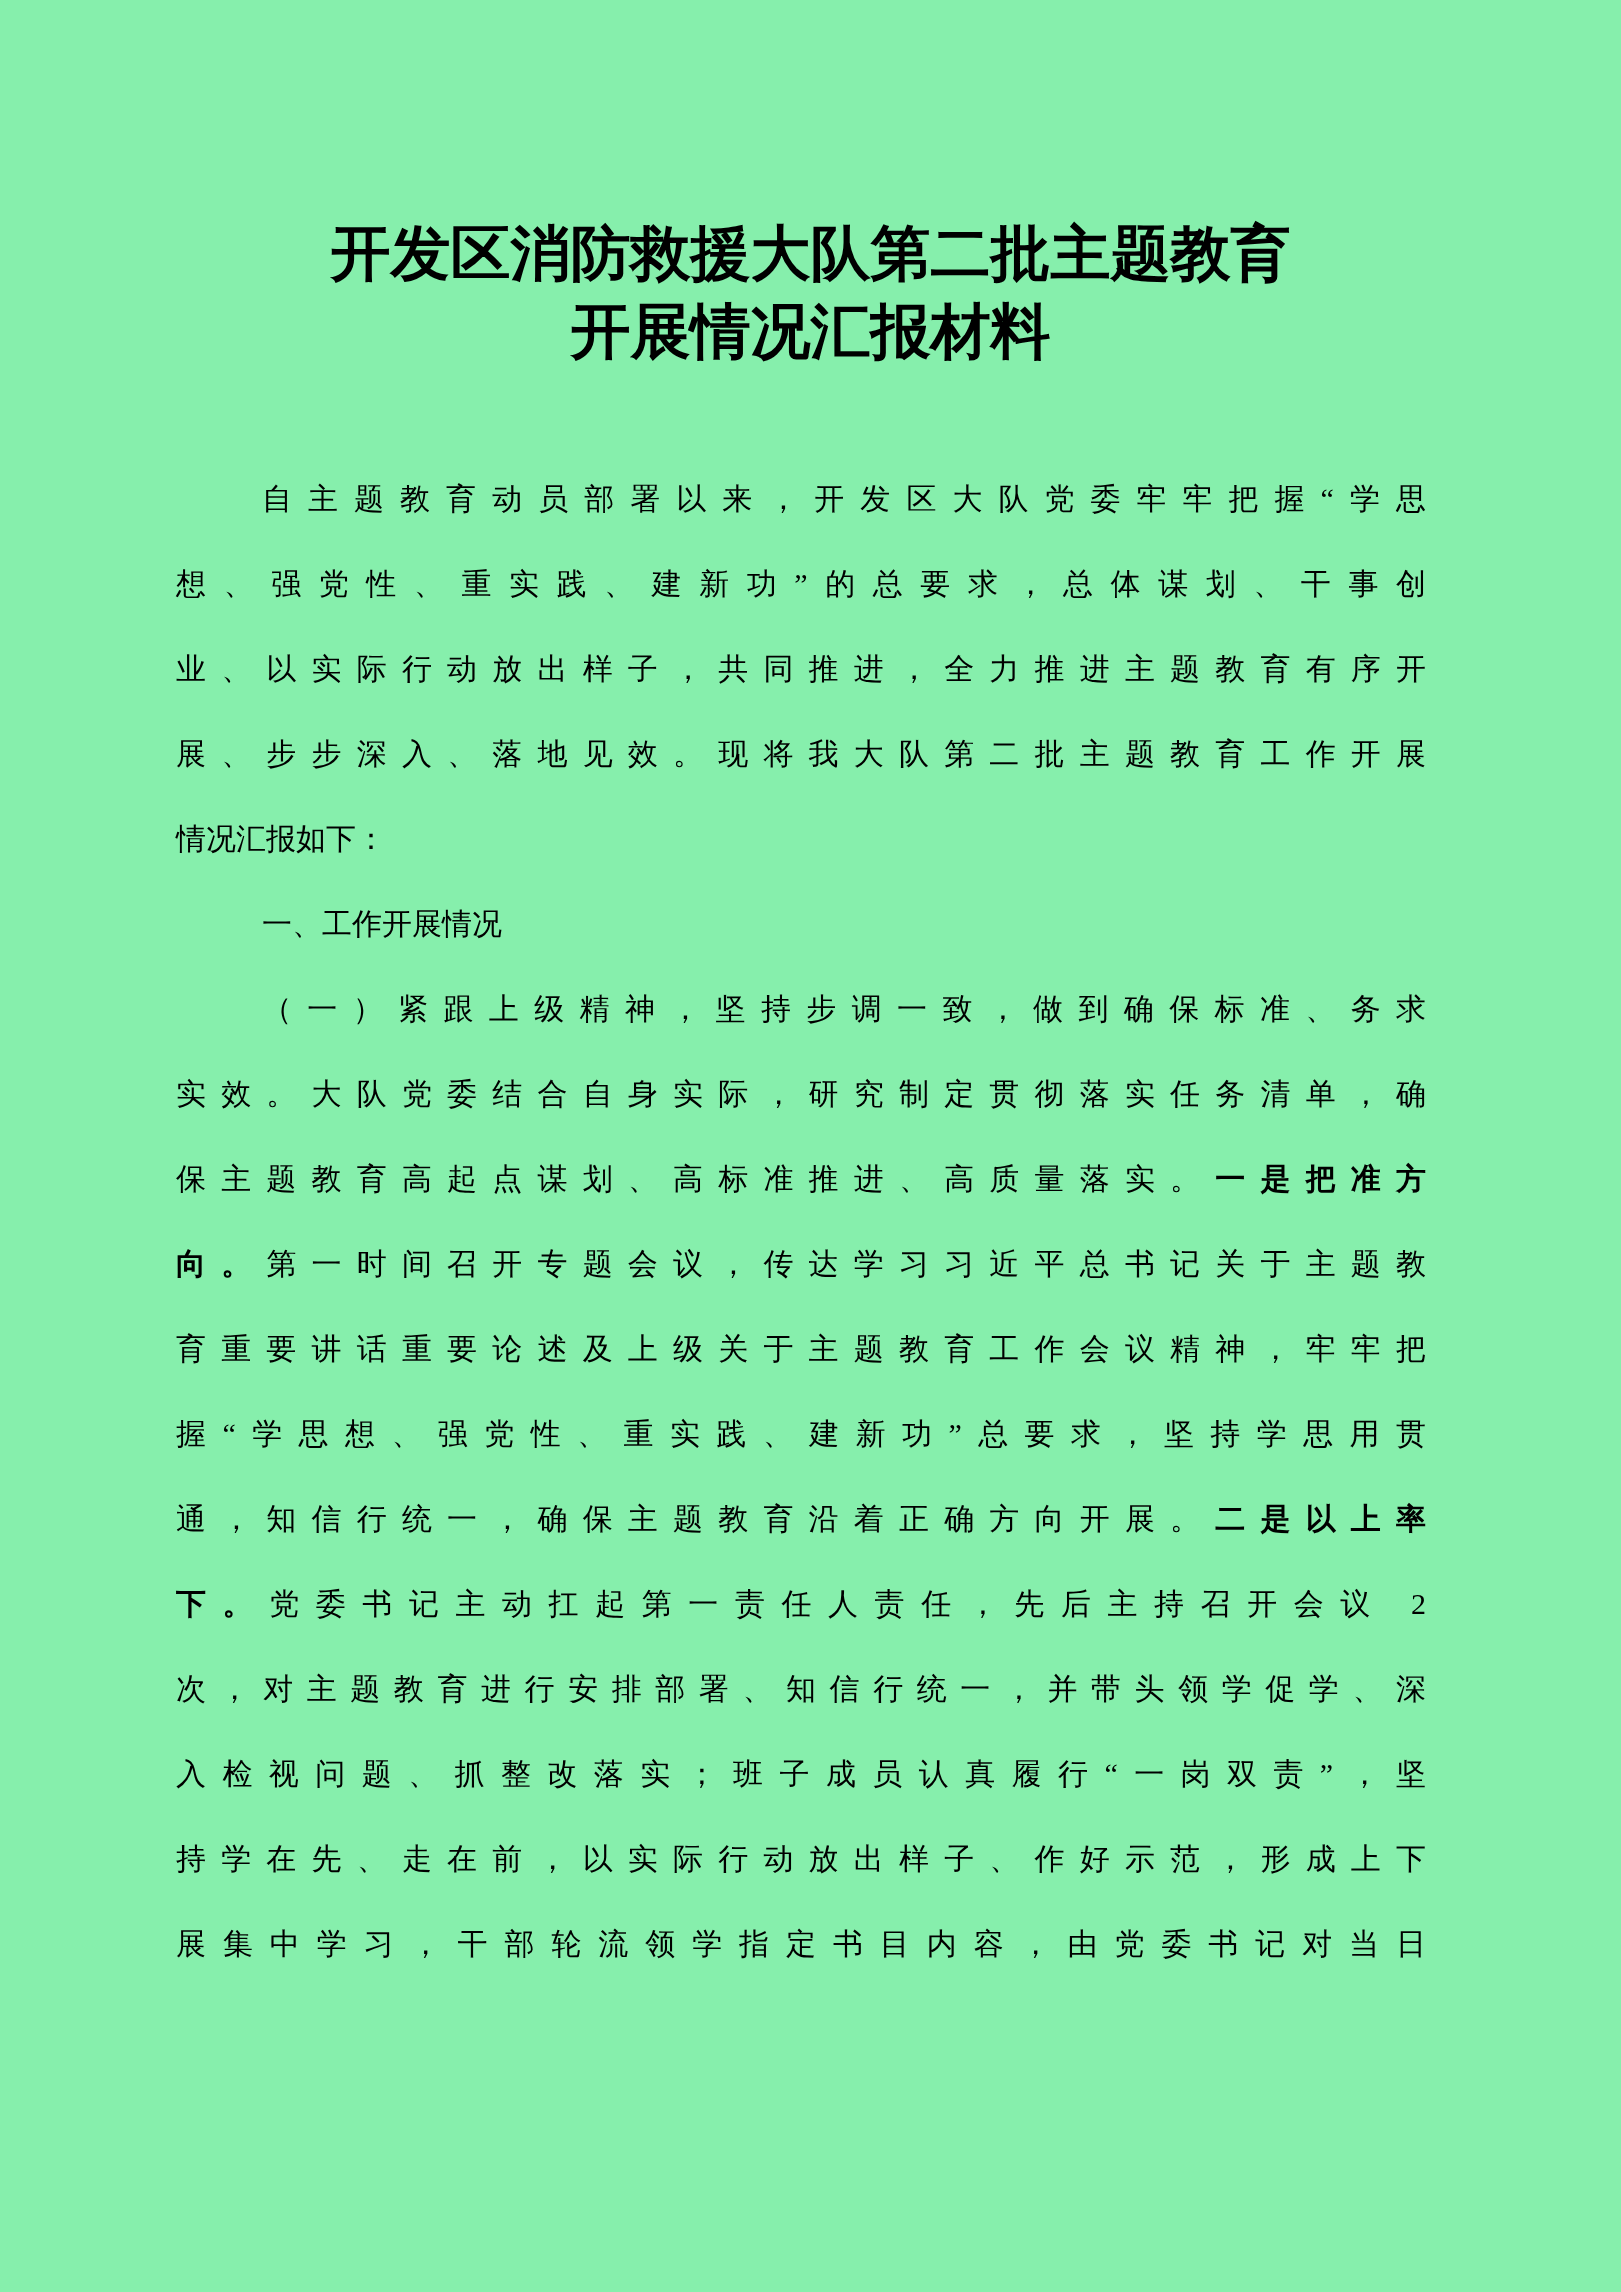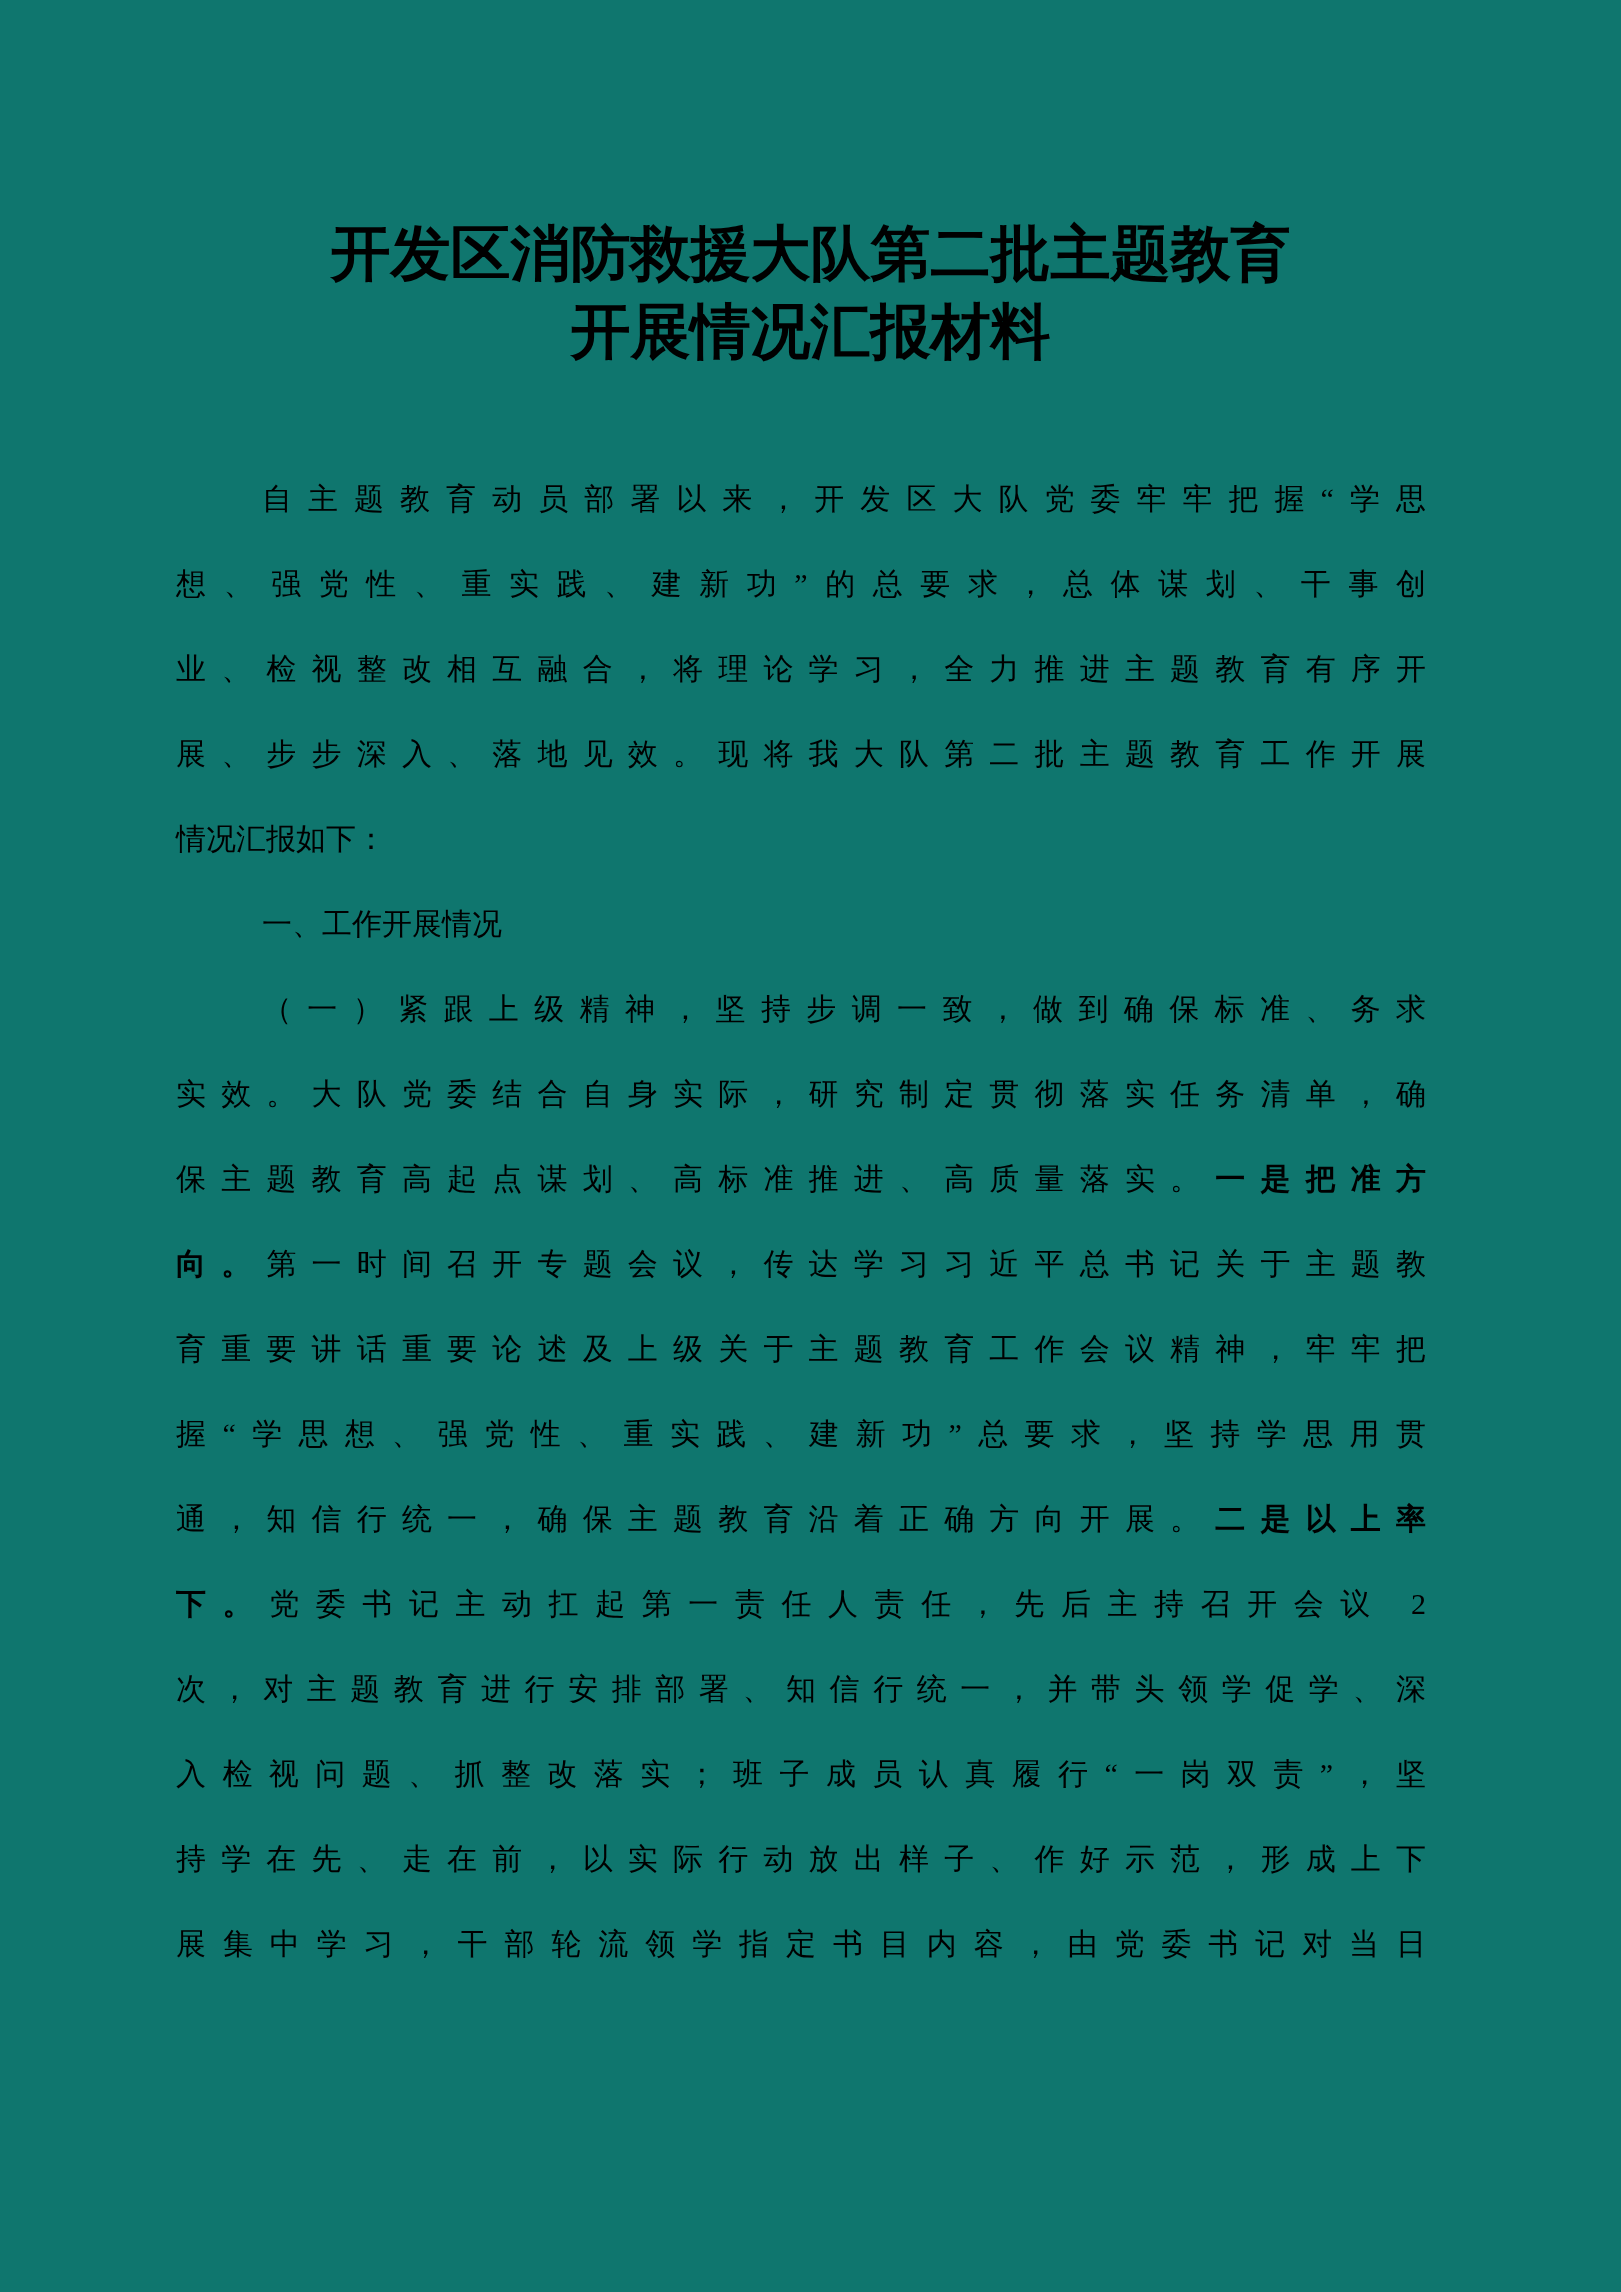--- a/index.html
+++ b/index.html
@@ -12,21 +12,21 @@
     width: 1621px;
     height: 2293px;
     overflow: hidden;
     font-family: "Liberation Serif", serif;
   }
   .page {
     width: 1621px;
     height: 2293px;
     box-sizing: border-box;
     padding-top: 215px;
-    background: #0f766e;
+    background: #86efac;
   }
   .title-block {
     text-align: center;
   }
   .title-line {
     font-size: 60px;
     line-height: 78px;
     font-weight: 700;
     letter-spacing: 0;
     white-space: nowrap;
@@ -53,21 +53,21 @@
 <body>
 
 <div class="page">
   <div class="title-block">
     <div class="title-line">开发区消防救援大队第二批主题教育</div>
     <div class="title-line">开展情况汇报材料</div>
   </div>
   <div class="body-block" id="body-lines">
       <div class="line" style="text-indent: 86px;"><span class="run">自主题教育动员部署以来，开发区大队党委牢牢把握“学思</span></div>
       <div class="line"><span class="run">想、强党性、重实践、建新功”的总要求，总体谋划、干事创</span></div>
-      <div class="line"><span class="run">业、检视整改相互融合，将理论学习，全力推进主题教育有序开</span></div>
+      <div class="line"><span class="run">业、以实际行动放出样子，共同推进，全力推进主题教育有序开</span></div>
       <div class="line"><span class="run">展、步步深入、落地见效。现将我大队第二批主题教育工作开展</span></div>
       <div class="line left"><span class="run">情况汇报如下：</span></div>
       <div class="line left" style="text-indent: 86px;"><span class="run">一、工作开展情况</span></div>
       <div class="line" style="text-indent: 86px;"><span class="run">（一）紧跟上级精神，坚持步调一致，做到确保标准、务求</span></div>
       <div class="line"><span class="run">实效。大队党委结合自身实际，研究制定贯彻落实任务清单，确</span></div>
       <div class="line"><span class="run">保主题教育高起点谋划、高标准推进、高质量落实。</span><span class="run bold">一是把准方</span></div>
       <div class="line"><span class="run bold">向。</span><span class="run">第一时间召开专题会议，传达学习习近平总书记关于主题教</span></div>
       <div class="line"><span class="run">育重要讲话重要论述及上级关于主题教育工作会议精神，牢牢把</span></div>
       <div class="line"><span class="run">握“学思想、强党性、重实践、建新功”总要求，坚持学思用贯</span></div>
       <div class="line"><span class="run">通，知信行统一，确保主题教育沿着正确方向开展。</span><span class="run bold">二是以上率</span></div>

